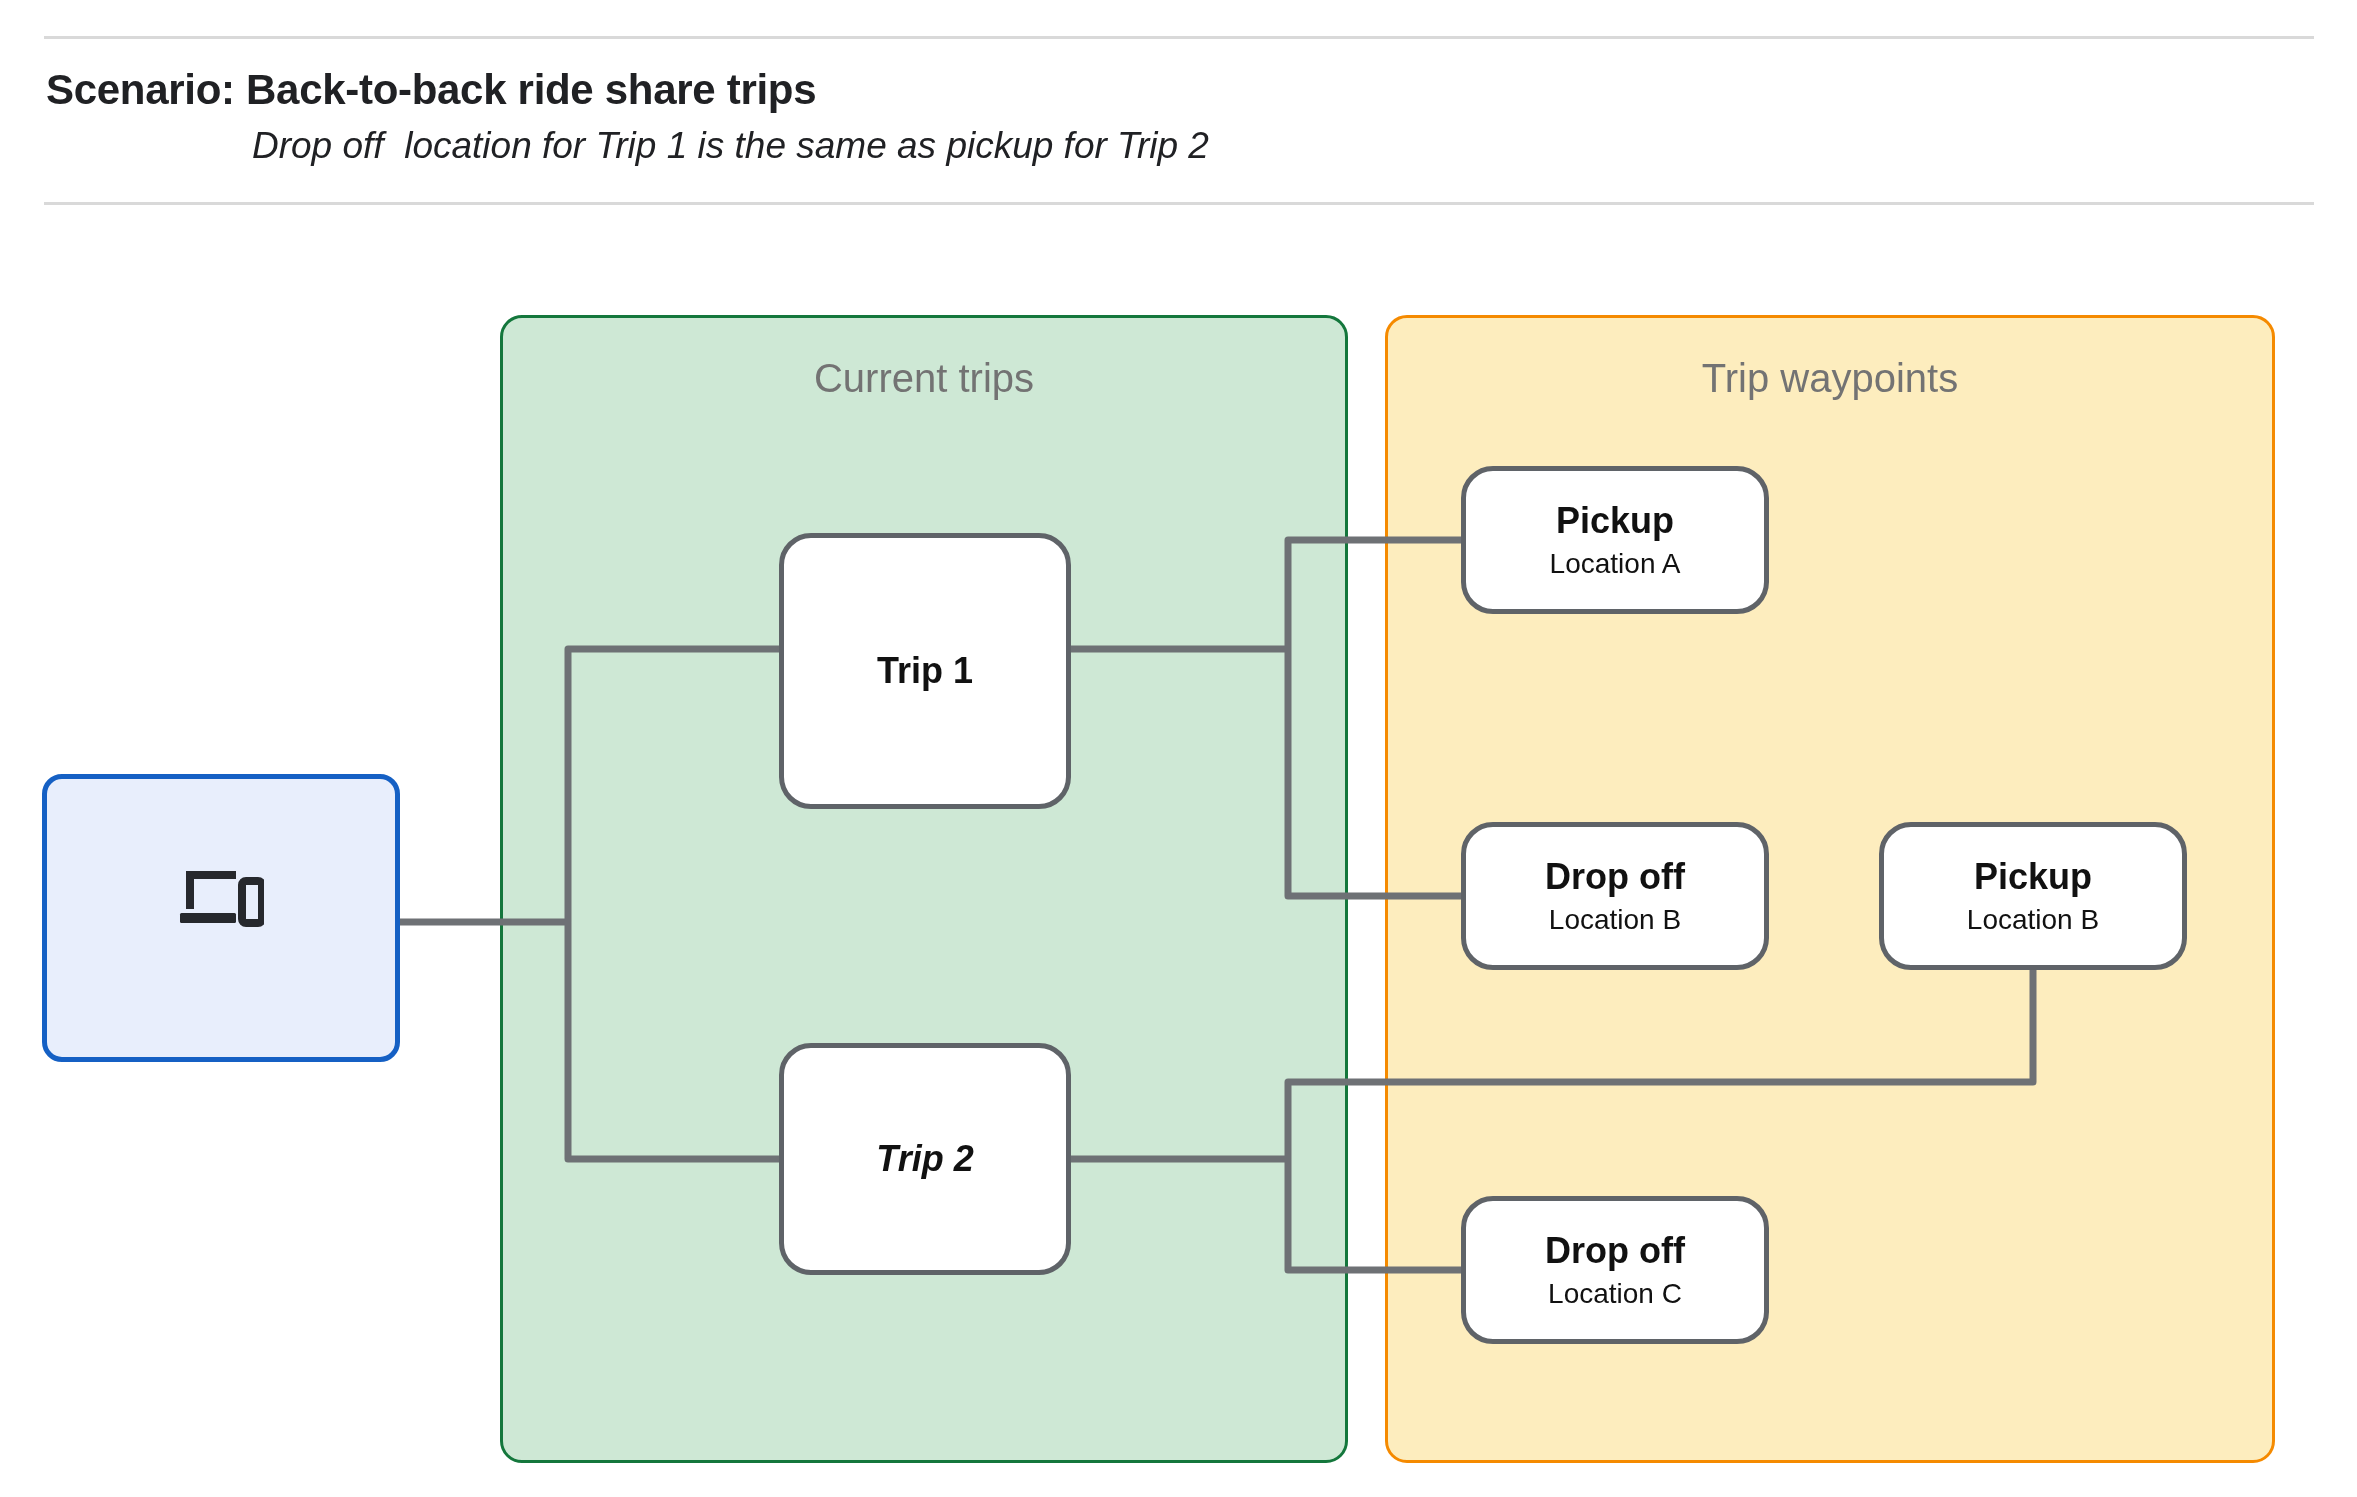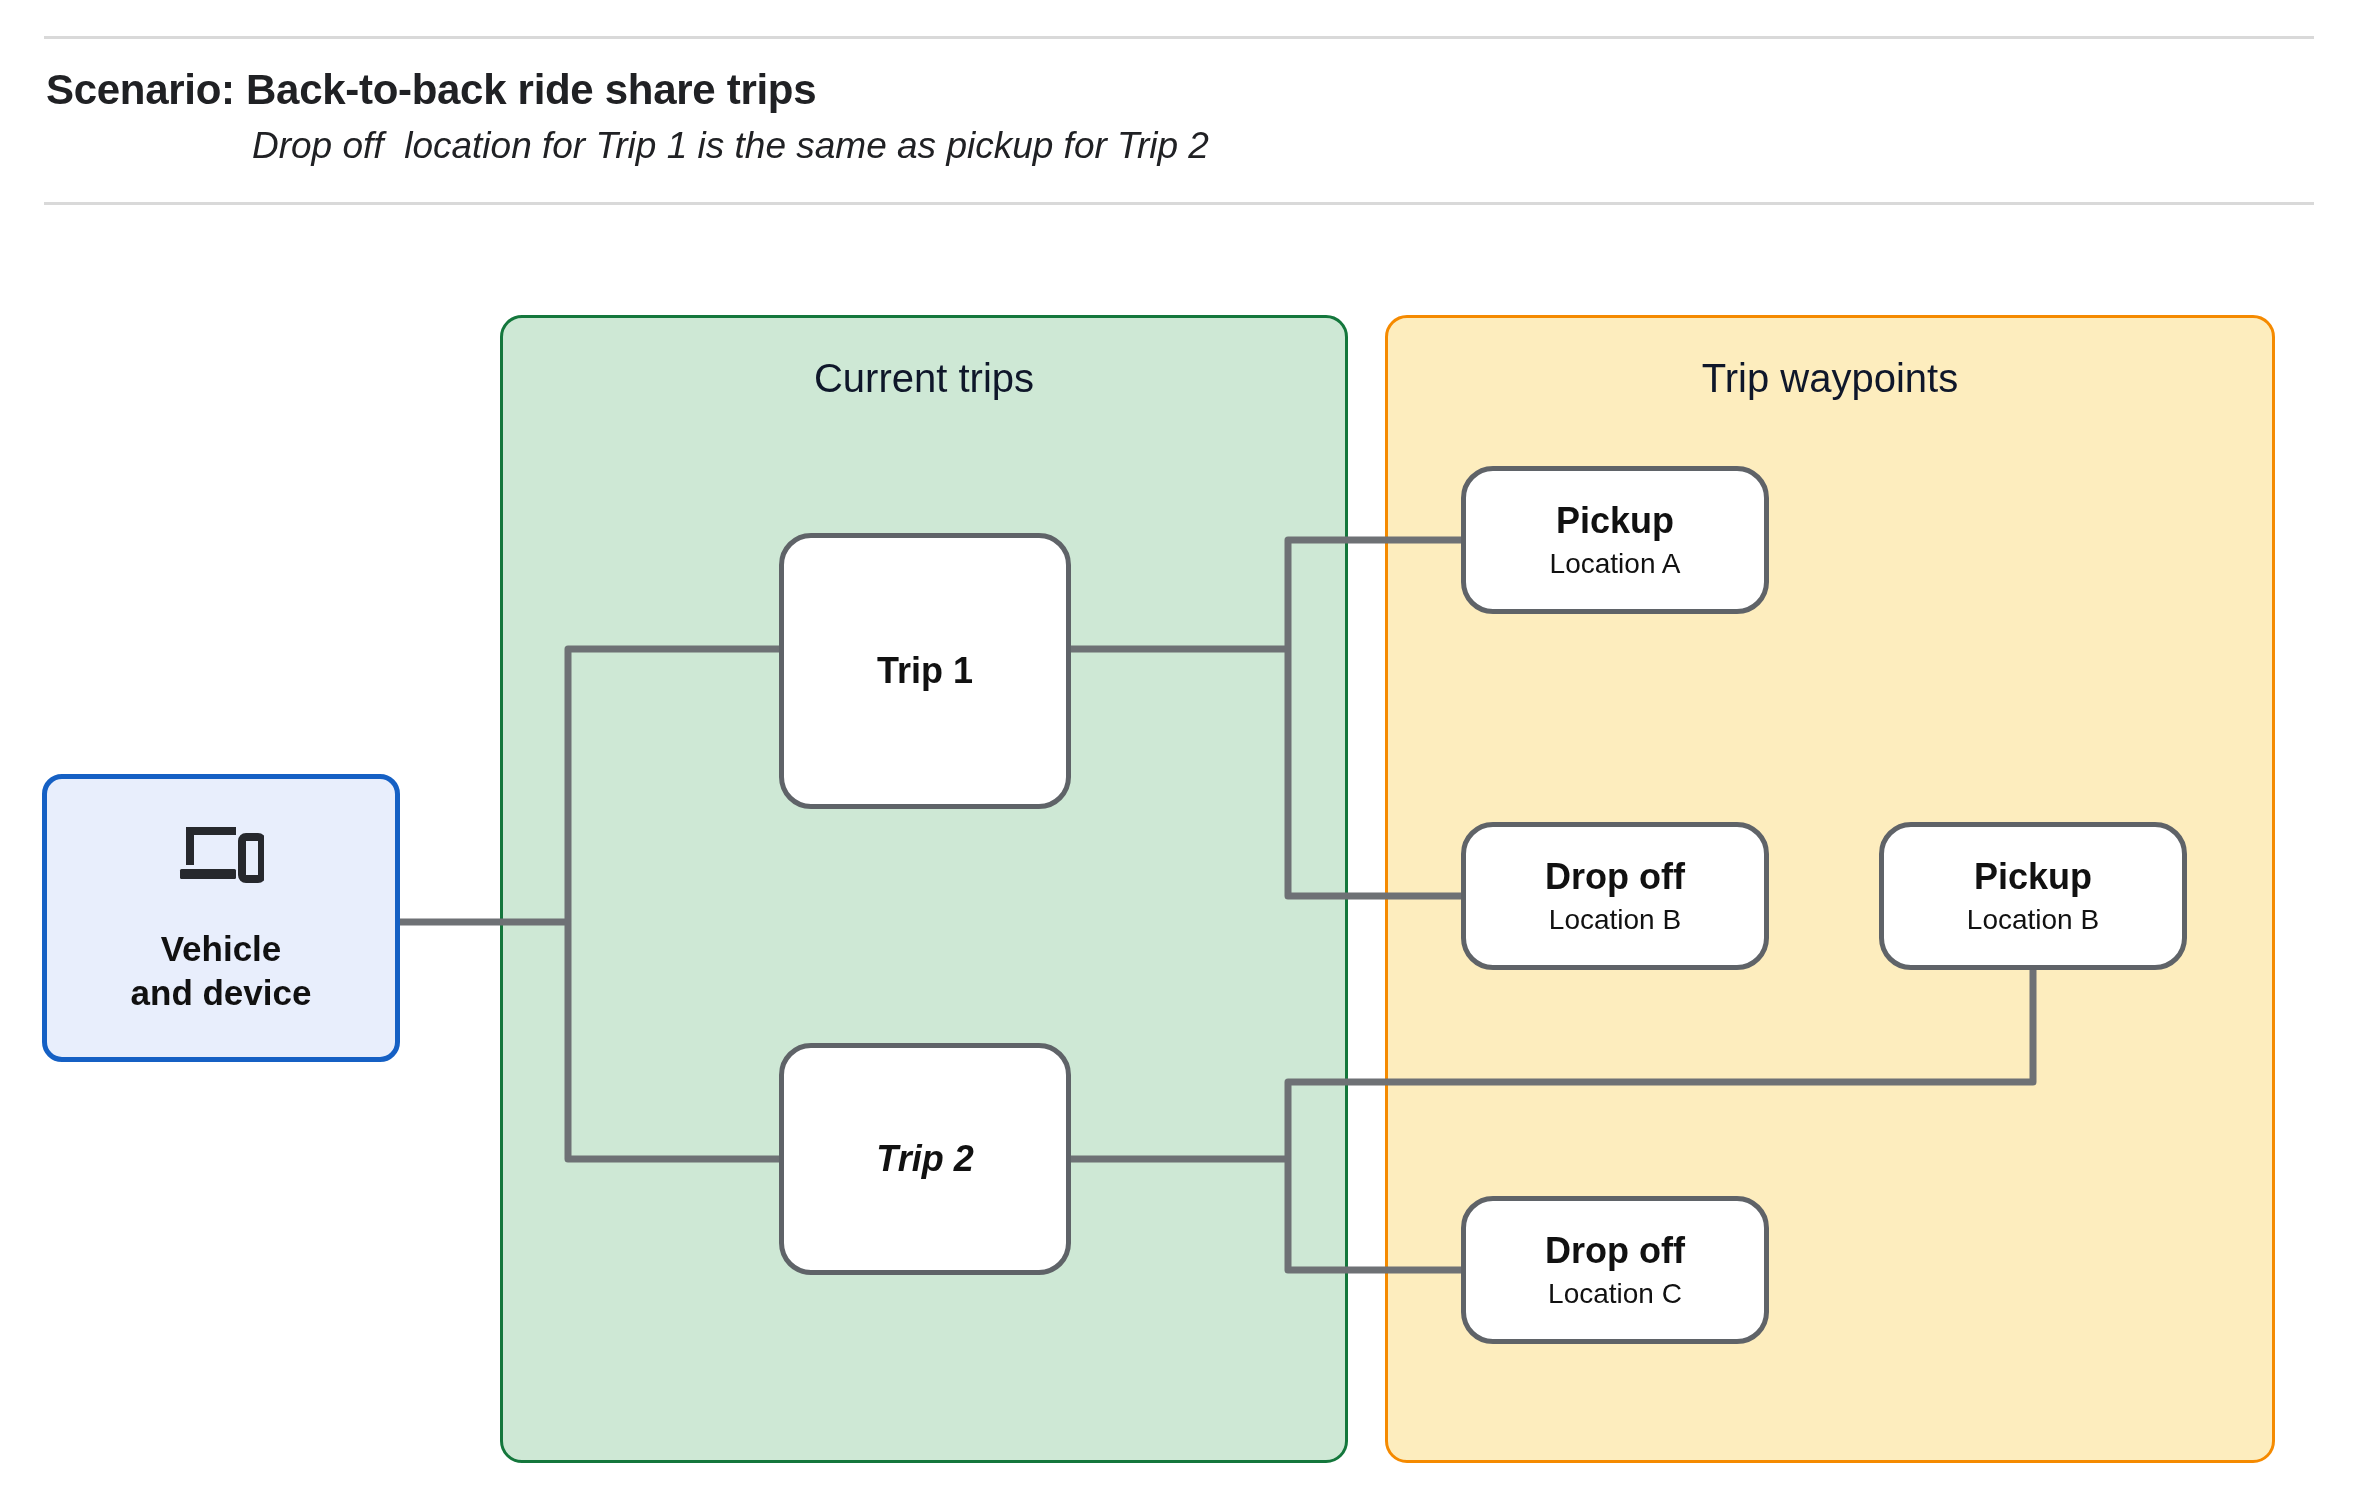--- a/index.html
+++ b/index.html
@@ -78,21 +78,21 @@
     border: 3px solid #f58a00;
   }
   .group-title {
     position: absolute;
     top: 38px;
     left: 0;
     width: 100%;
     text-align: center;
     font-size: 40px;
     font-weight: normal;
-    color: #0f172a;
+    color: #737373;
     white-space: pre;
   }
 
   
   #connectors {
     position: absolute;
     left: 0;
     top: 0;
     width: 2357px;
     height: 1497px;
@@ -230,22 +230,20 @@
 <div id="node-vehicle">
   <span class="vehicle-icon">
     <svg width="86" height="62" viewBox="0 0 86 62" aria-hidden="true">
 
       <path d="M8 6 h50 v8 H16 v30 H8 Z" fill="#26282d"></path>
       <rect x="2" y="48" width="56" height="10" rx="1.5" fill="#26282d"></rect>
 
       <rect x="64" y="16" width="20" height="42" rx="4" fill="none" stroke="#26282d" stroke-width="8"></rect>
     </svg>
   </span>
-  <span class="vehicle-label">Vehicle
-and device</span>
 </div>
 
 <div class="node" id="node-trip-1">
   <span class="node-title">Trip 1</span>
 </div>
 
 <div class="node" id="node-trip-2">
   <span class="node-title">Trip 2</span>
 </div>
 

